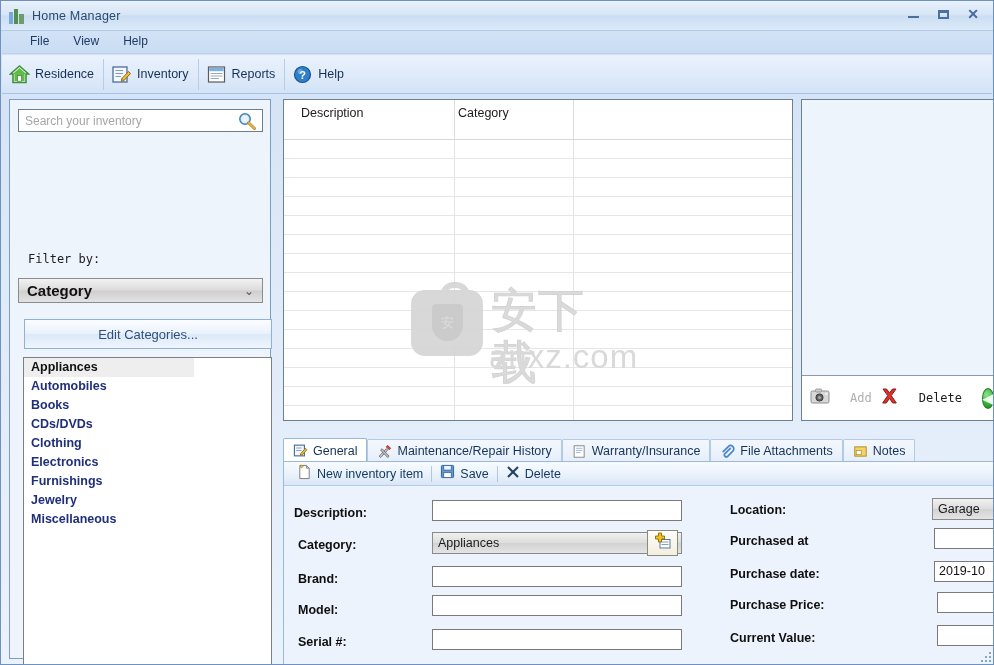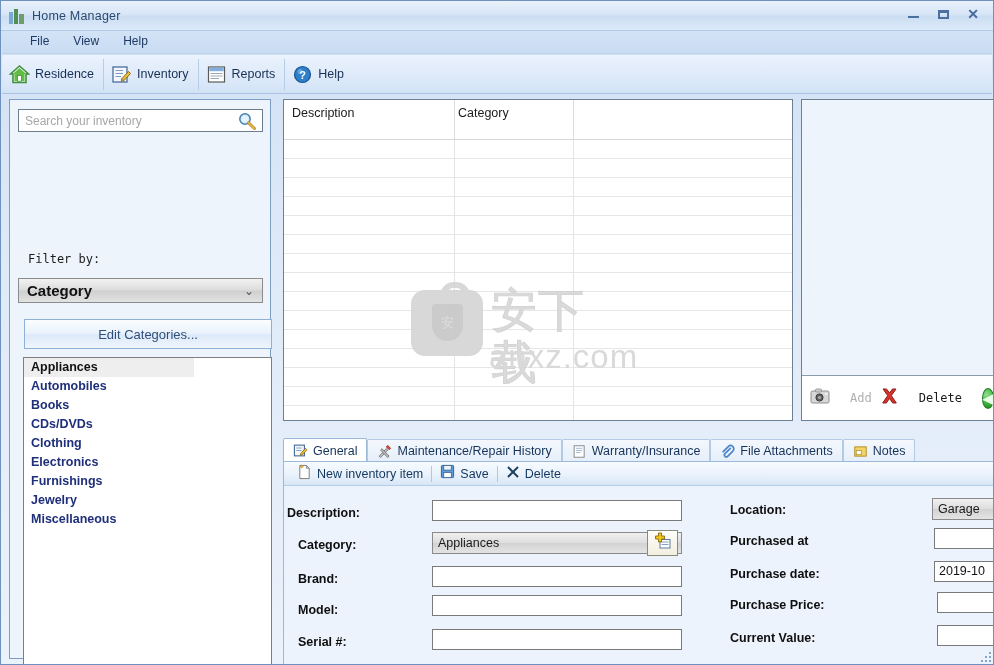--- a/index.html
+++ b/index.html
@@ -365,21 +365,21 @@
       <div class="cat-item">Clothing</div>
       <div class="cat-item">Electronics</div>
       <div class="cat-item">Furnishings</div>
       <div class="cat-item">Jewelry</div>
       <div class="cat-item">Miscellaneous</div>
     </div>
   </div>
 
   <div id="grid">
     <div id="gridhead">
-      <div class="gh" style="left:8px;text-align:center;">Description</div>
+      <div class="gh" style="left:17px;text-align:center;">Description</div>
       <div class="gh" style="left:174px;">Category</div>
       <div class="gh-sep" style="left:170px;"></div>
       <div class="gh-sep" style="left:289px;"></div>
     </div>
     <div class="vline" style="left:170px;"></div>
     <div class="vline" style="left:289px;"></div>
     <div id="gridbody">
         <div class="grow"></div>
         <div class="grow"></div>
         <div class="grow"></div>
@@ -524,21 +524,21 @@
         <span>
           <svg width="14" height="14" viewBox="0 0 14 14">
             <line x1="2" y1="2" x2="12" y2="12" stroke="#21415f" stroke-width="2"></line>
             <line x1="12" y1="2" x2="2" y2="12" stroke="#21415f" stroke-width="2"></line>
           </svg>
         </span>
         <span class="lbl">Delete</span>
       </div>
     </div>
 
-    <div class="flabel" style="left:3px; top:44px;text-align:center;">Description:</div>
+    <div class="flabel" style="left:10px; top:44px;text-align:center;">Description:</div>
     <div class="finput" style="left:148px; top:38px; width:250px;"></div>
 
     <div class="flabel" style="left:14px; top:76px;">Category:</div>
     <div class="fselect" style="left:148px; top:70px; width:250px;">
       <span>Appliances</span>
       <span class="chev">⌄</span>
     </div>
     <div class="catbtn" style="left:362px; top:68px; left:363px;">
       <span>
         <svg width="18" height="18" viewBox="0 0 18 18">

